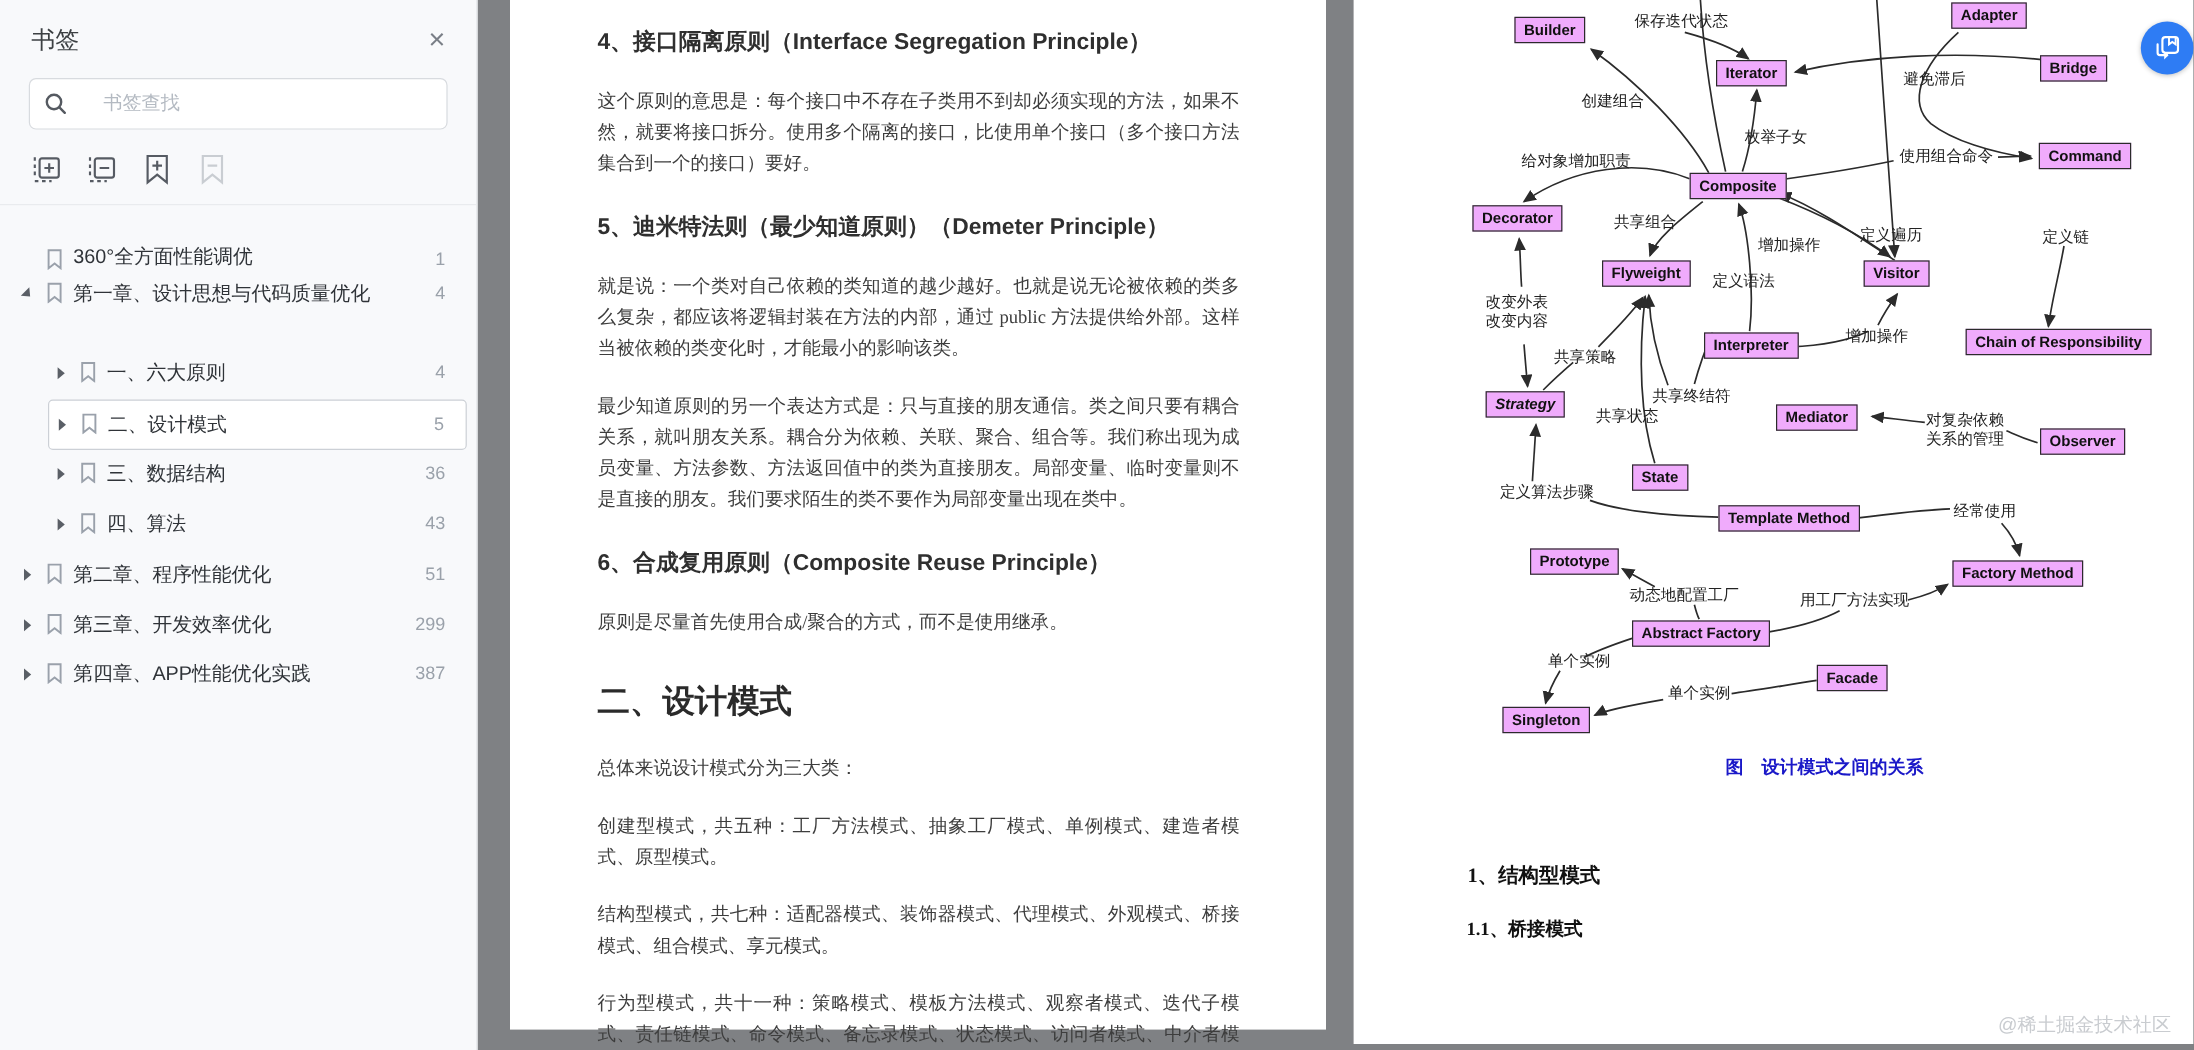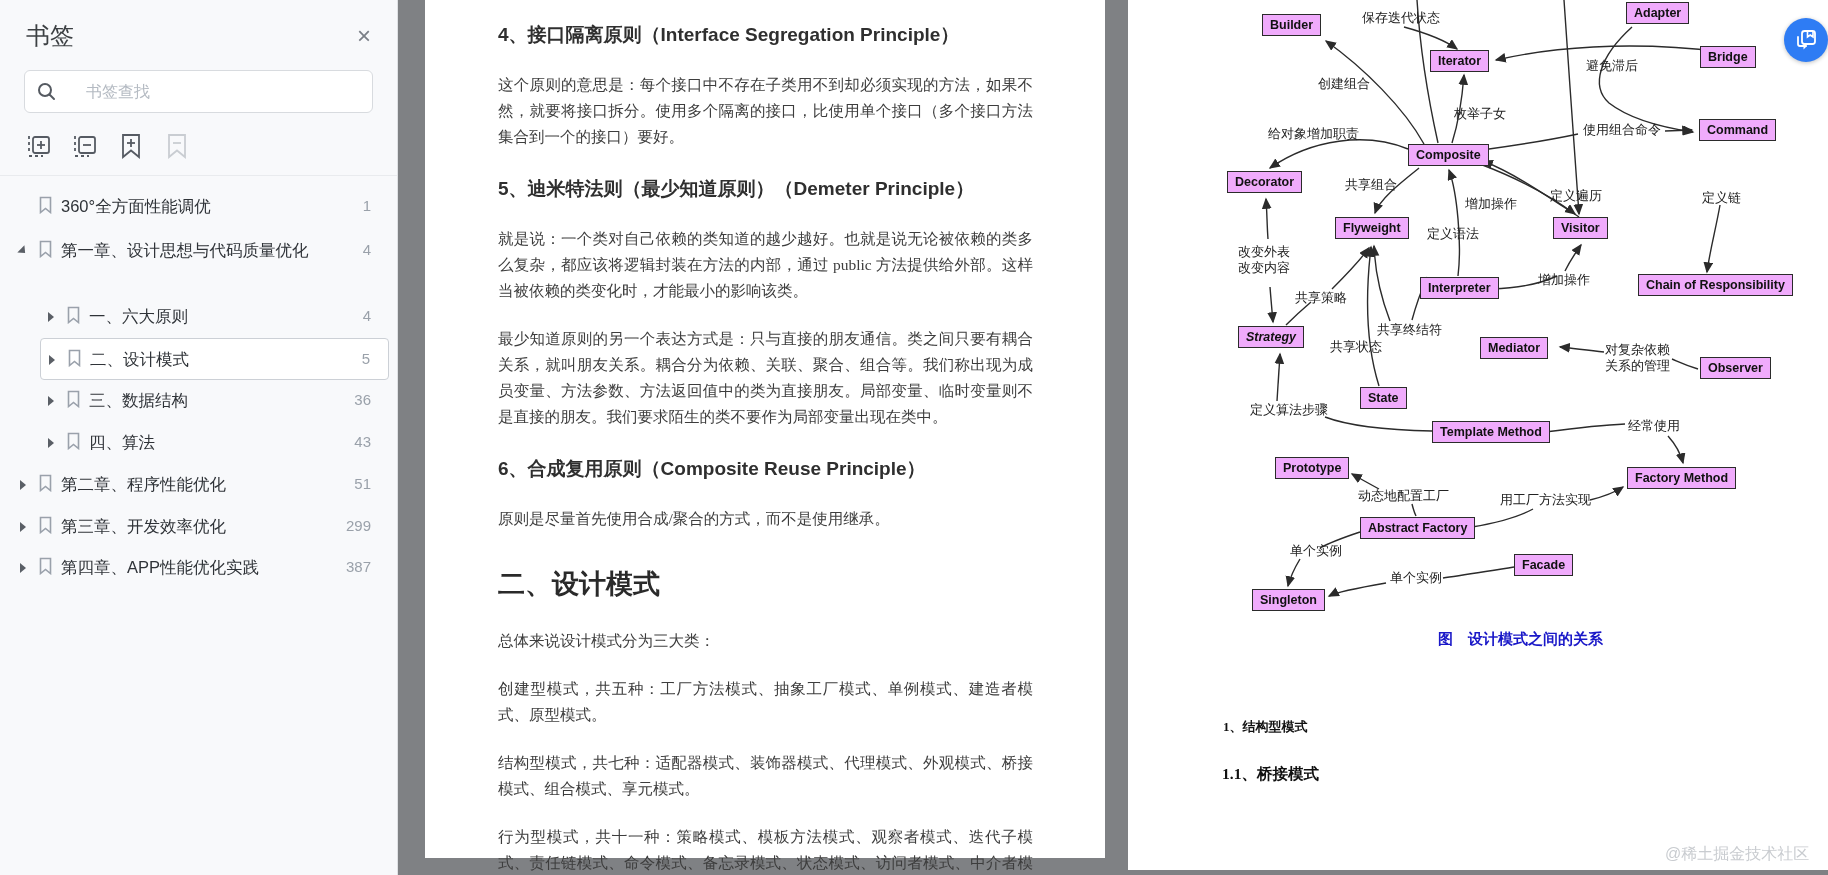--- a/index.html
+++ b/index.html
@@ -5,21 +5,21 @@
   * { margin:0; padding:0; box-sizing:border-box; }
   html,body { width:1828px; height:875px; overflow:hidden; background:#7f8184;
               font-family:"Liberation Sans", sans-serif; }
   .app { position:relative; width:1828px; height:875px; }
 
   
   .sidebar { position:absolute; left:0; top:0; width:398px; height:875px;
              background:#f8f9fb; border-right:1px solid #dfe1e4; z-index:5; }
   .sb-header { display:flex; align-items:center; justify-content:space-between;
                padding:20px 26px 8px 26px; }
-  .sb-title { font-size:24px; color:#3c4043; }
+  .sb-title { font-size:20px; color:#3c4043; }
   .sb-close { font-size:24px; line-height:20px; color:#7a7f87; cursor:pointer; }
   .search-box { position:relative; margin:10px 24px 0 24px; height:43px;
                 background:#fff; border:1px solid #d8dbdf; border-radius:6px;
                 display:flex; align-items:center; padding:0 12px; }
   .search-box svg { flex:0 0 auto; margin-right:10px; }
   .search-box input { border:none; outline:none; flex:1; font-size:16px; color:#701a75;
                       background:transparent; font-family:inherit;margin-left:20px; }
   .search-box input::placeholder { color:#b4bac2; }
   .sb-toolbar { display:flex; gap:16px; padding:18px 24px 12px 24px; align-items:center; }
   .sb-tool { width:30px; height:30px; display:flex; align-items:center;
@@ -60,21 +60,21 @@
            font-family:"Liberation Serif", serif; margin:0 0 22px 0; text-align:justify; }
 
   
   .edges { position:absolute; left:0; top:0; pointer-events:none; }
   .node { position:absolute; background:#f0abfc; border:1.6px solid #2b2b2b;
           font-family:"Liberation Sans", sans-serif; font-weight:bold; font-size:12.5px;
           color:#111; padding:3px 7px; white-space:nowrap; }
   .dlabel { position:absolute; font-size:13px; color:#222; white-space:pre-line;
             line-height:16px; }
   .caption { position:absolute; font-size:15px; font-weight:bold; color:var(--caption,#1a18c8); }
-  .sec-h1 { position:absolute; font-size:13px; font-weight:bold; color:#111;
+  .sec-h1 { position:absolute; font-size:17px; font-weight:bold; color:#111;
             font-family:"Liberation Serif", serif; }
   .sec-h2 { position:absolute; font-size:15.5px; font-weight:bold; color:#111;
             font-family:"Liberation Serif", serif; }
 
   .watermark { position:absolute; left:537px; top:844px; font-size:16px; color:#c9ccd0; }
 
   .float-widget { position:absolute; left:1784px; top:18px; width:44px; height:44px;
                   border-radius:50%; background:var(--accent,#2e7cf4); z-index:9;
                   display:flex; align-items:center; justify-content:center;
                   box-shadow:0 1px 4px rgba(0,0,0,.25); cursor:pointer; }
@@ -126,21 +126,21 @@
       <span class="sb-tool">
         <svg width="26" height="28" viewBox="0 0 26 28" fill="none" stroke="#c9cdd2" stroke-width="1.8">
           <path d="M5,3 h16 v22 l-8,-6.5 l-8,6.5 z"></path>
           <line x1="9" y1="11" x2="17" y2="11"></line>
         </svg>
       </span>
     </div>
     <div class="sb-divider"></div>
 
     <div class="tree" id="tree">
-        <div class="trow lvl0" style="min-height: 44px; padding-top: 9px;">
+        <div class="trow lvl0" style="min-height: 44px; padding-top: 9px; align-items: flex-end;">
           <span class="tri"></span>
           <svg class="bm" width="15" height="18" viewBox="0 0 15 18">
             <path d="M2.5,1.5 h10 v15 l-5,-4 l-5,4 z" fill="none" stroke="#9aa1ab" stroke-width="1.6"></path>
           </svg>
           <span class="tlabel">360°全方面性能调优</span>
           <span class="tpage">1</span>
         </div>
         <div class="trow lvl0" style="min-height: 66px; padding-top: 9px;">
           <span class="tri"><span class="tri-exp"></span></span>
           <svg class="bm" width="15" height="18" viewBox="0 0 15 18">

